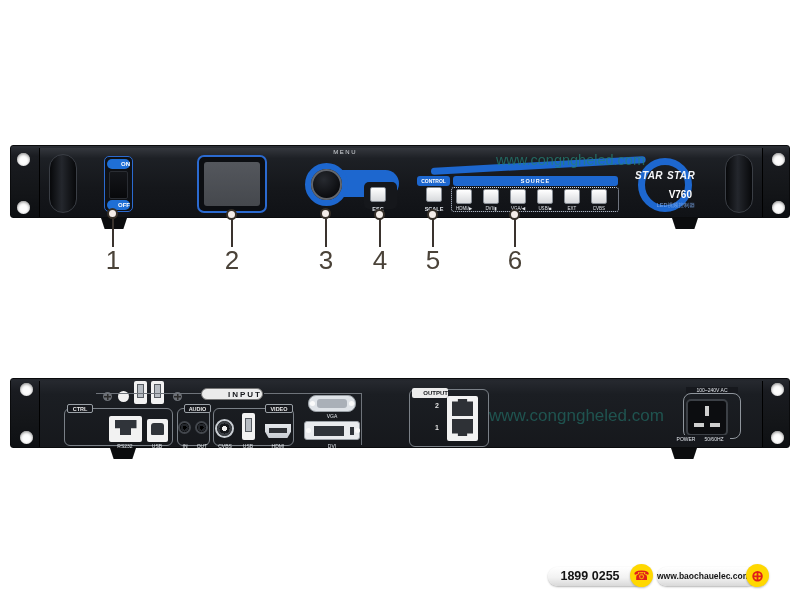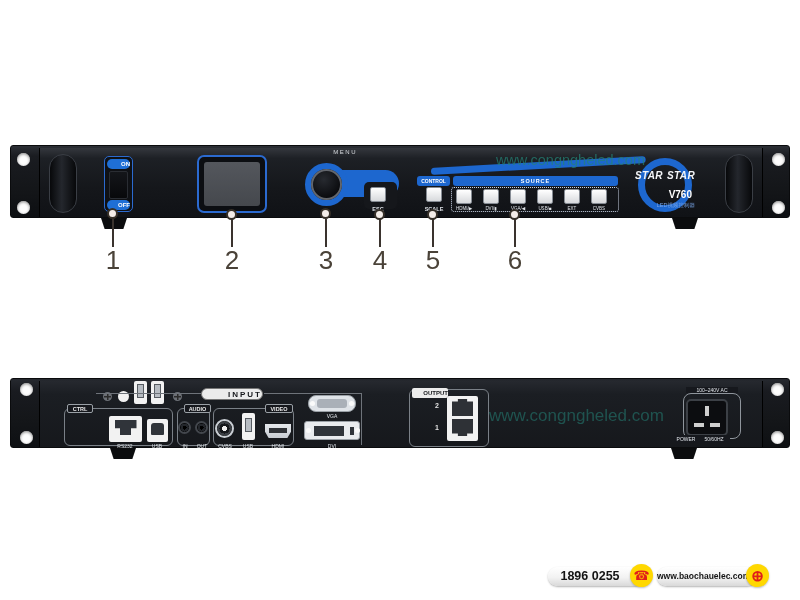--- a/index.html
+++ b/index.html
@@ -200,18 +200,18 @@
       <div style="position:absolute;left:6px;top:22px;width:10px;height:4px;background:#cfcfcf"></div>
       <div style="position:absolute;left:22px;top:22px;width:10px;height:4px;background:#cfcfcf"></div>
     </div>
     <div class="cap" style="left:663px;top:56px;width:24px;background:#16181d;height:8px;line-height:8px">POWER</div>
     <div class="cap" style="left:687px;top:56px;width:32px;background:#16181d;height:8px;line-height:8px">50/60HZ</div>
   </div>
 
   <div class="foot" style="left:110px;top:448px;width:26px"></div>
   <div class="foot" style="left:671px;top:448px;width:26px"></div>
 
-  <div class="badge" style="left:548px;top:567px;width:96px;font-size:12.5px;line-height:19px;padding-right:12px">1896 0255</div>
+  <div class="badge" style="left:548px;top:567px;width:96px;font-size:12.5px;line-height:19px;padding-right:12px">1899 0255</div>
   <div class="ycirc" style="left:630px;top:564px"><span style="font-size:13px;line-height:23px;color:#e01e1a">☎</span></div>
   <div class="badge" style="left:657px;top:567px;width:100px;font-size:8.5px;line-height:19px;padding-right:12px">www.baochauelec.com</div>
   <div class="ycirc" style="left:746px;top:564px"><span style="font-size:15px;line-height:23px;color:#e01e1a;font-weight:bold">⊕</span></div>
 
 </div>
 
 </body></html>

